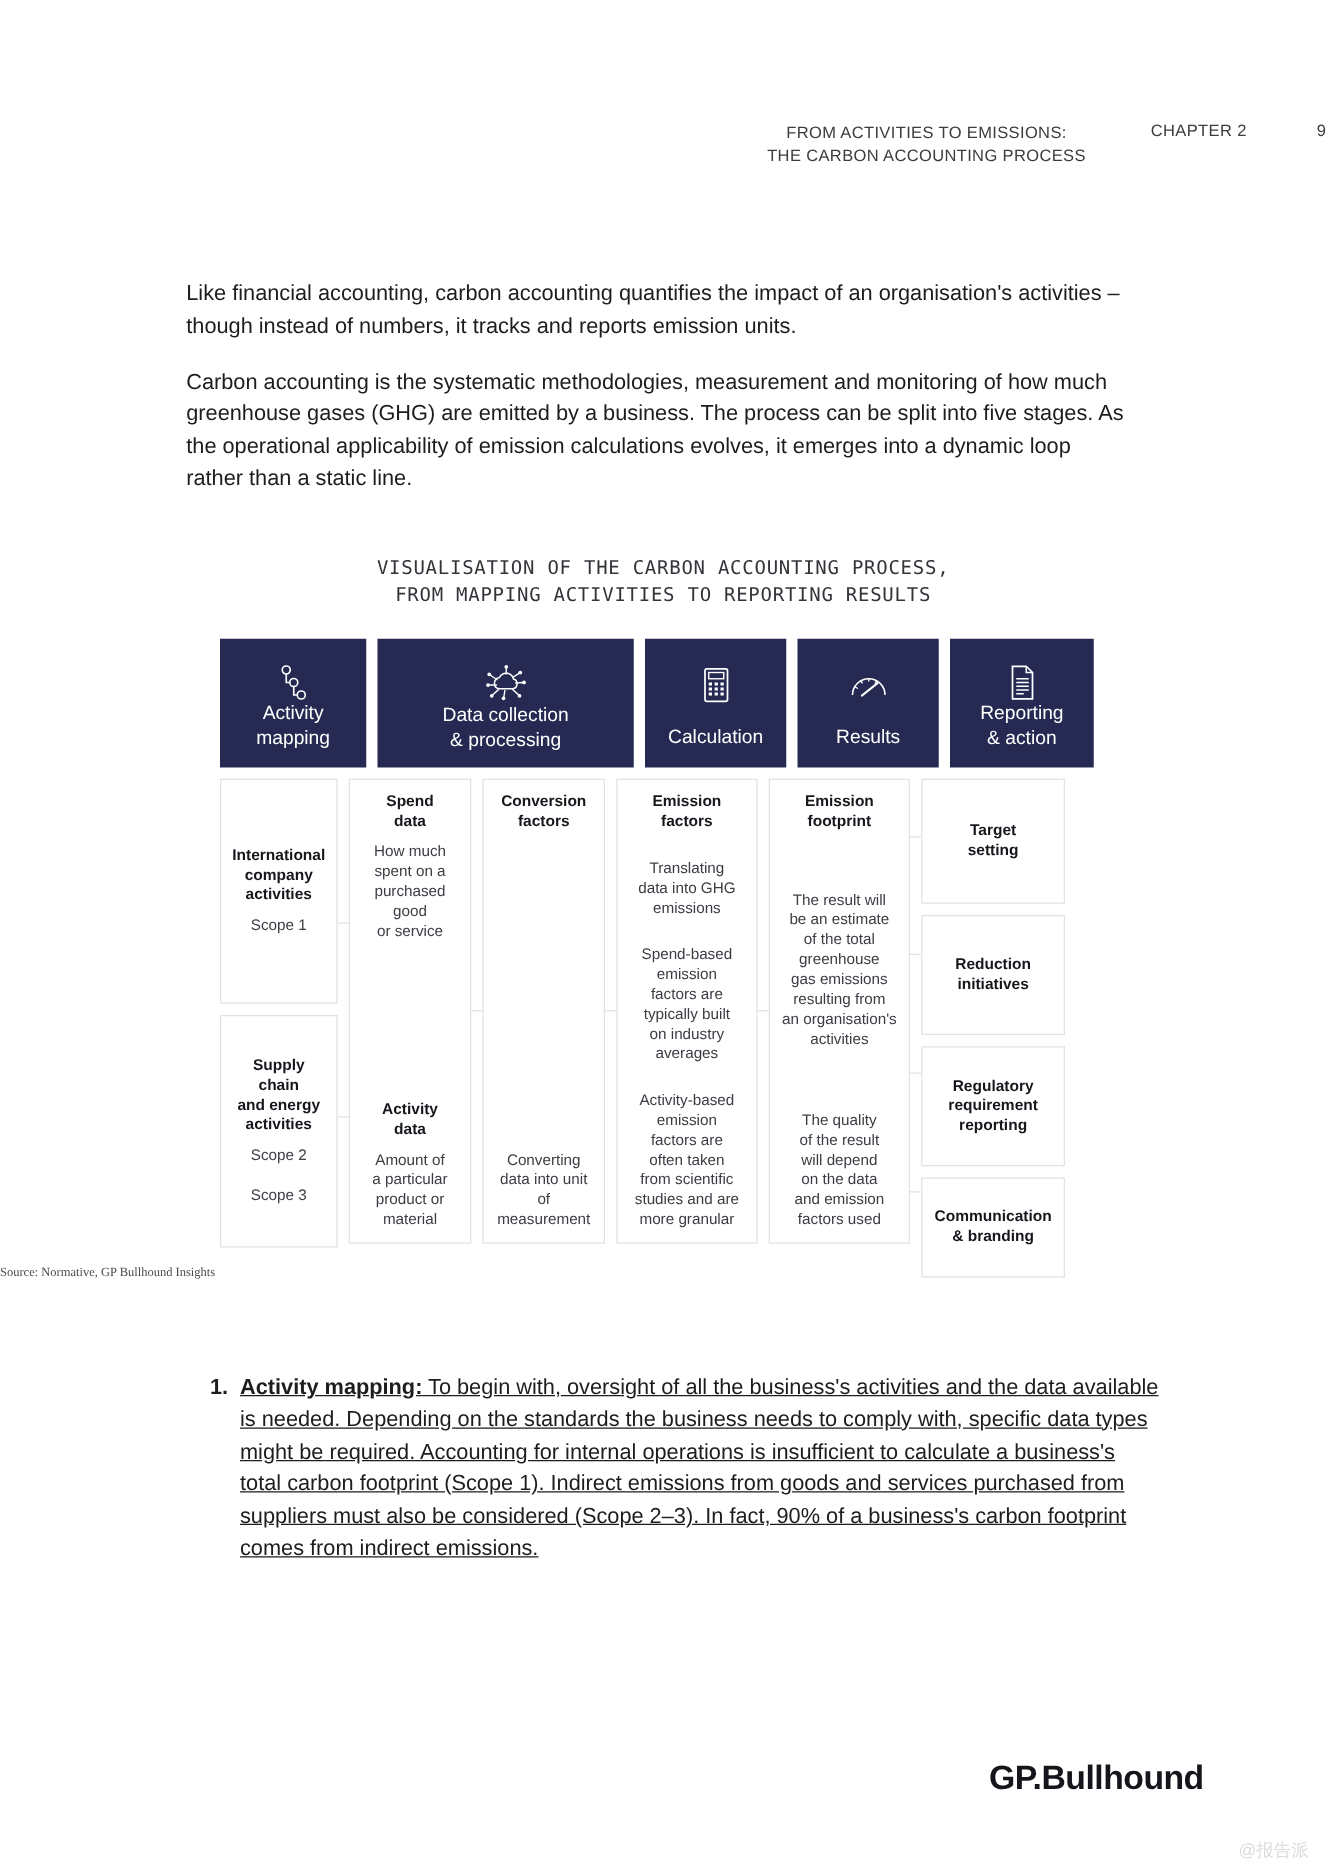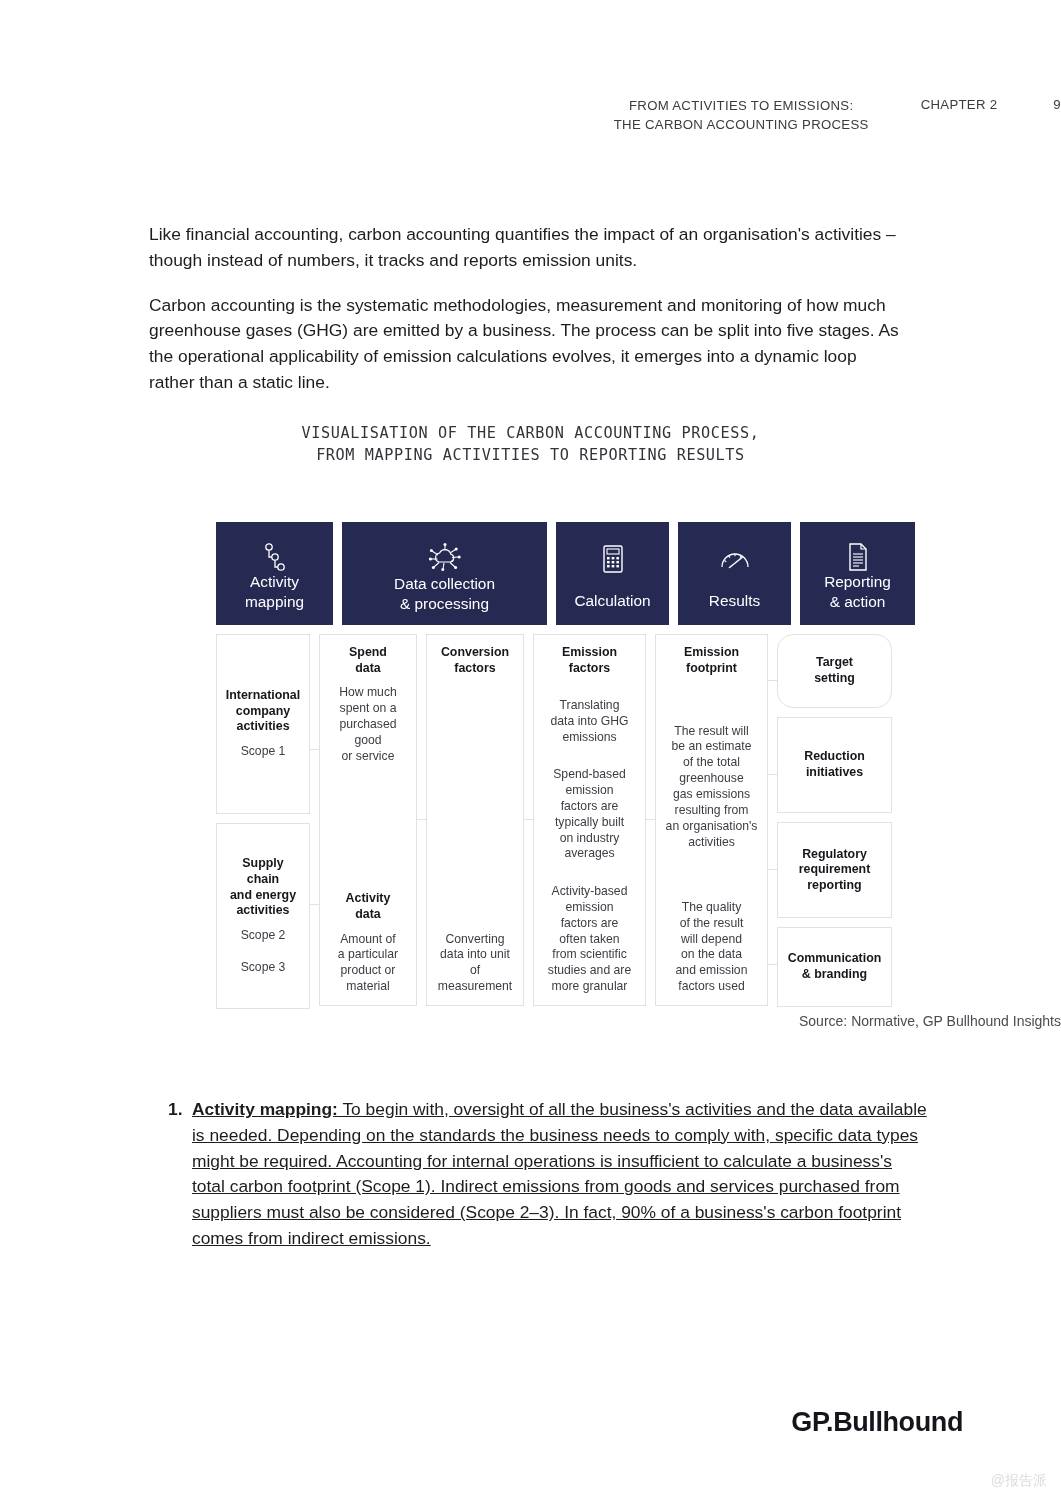--- a/index.html
+++ b/index.html
@@ -24,28 +24,28 @@
 
   
   .intro { position: absolute; left: 149px; top: 222px; width: 752px; }
   .intro p {
     font-size: 17.4px; line-height: 1.48; color: #1d1d1f;
     margin-bottom: 19px;
   }
 
   
   .fig-title {
-    position: absolute; left: 0; right: 0; top: 423px;
+    position: absolute; left: 0; right: 0; top: 444px;
     text-align: center;
     font-family: "DejaVu Sans Mono", monospace;
     font-size: 15.2px; letter-spacing: .6px; line-height: 1.42;
     color: #33343a; white-space: pre-line;
   }
 
-  .diagram { position: absolute; left: 176px; top: 522px; width: 710px; margin-left: 40px; }
+  .diagram { position: absolute; left: 176px; top: 511px; width: 710px; }
 
   .band-head { display: flex; gap: 9px; }
   .head-cell {
     background: #262a52; color: #ffffff;
     display: flex; flex-direction: column;
     align-items: center; justify-content: flex-start;
     padding: 20px 6px 14px;
     height: 103px;
   }
   .head-cell .lbl {
@@ -75,35 +75,35 @@
     font-size: 12.2px; line-height: 1.3; color: #3c3d44;
     white-space: pre-line; margin-top: 9px;
   }
   .card .txt.tight { margin-top: 7px; }
   .card .blk { margin-top: 15px; }
   .card .blk .ttl { margin-bottom: 0; }
 
   .h-180 { height: 180px; }
   .h-186 { height: 186px; }
   .h-372 { height: 372px; justify-content: space-between; }
-  .h-86  { height: 74px; border-radius: 16px; }
+  .h-86  { height: 100px; }
   .h-80  { height: 80px; }
   .h-96  { height: 96px; }
 
   
   .col { position: relative; }
   .nub {
     position: absolute; height: 1px; background: #e2e2e4;
     width: 9px; right: -9px;
   }
   .nub.l { left: -9px; right: auto; }
 
   .fig-source {
     position: absolute; left: 0; right: 0; top: 1013px;
-    text-align: right; font-size: 14px; color: #4a4b51;
+    text-align: left; font-size: 10px; color: #4a4b51; font-family: Liberation Serif, serif;
   }
 
   
   .numlist { position: absolute; left: 168px; top: 1097px; width: 760px; }
   .numlist .row { display: flex; font-size: 17.4px; line-height: 1.48; }
   .numlist .num { font-weight: bold; width: 24px; flex: none; }
   .numlist .body { flex: 1; text-decoration: underline; }
   .numlist .body b { font-weight: bold; }
 
   

